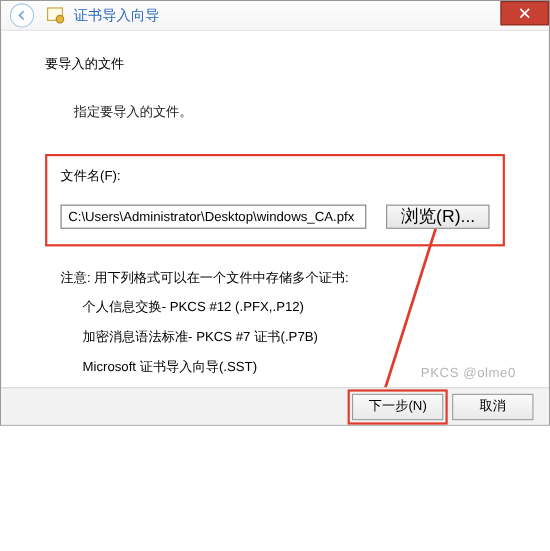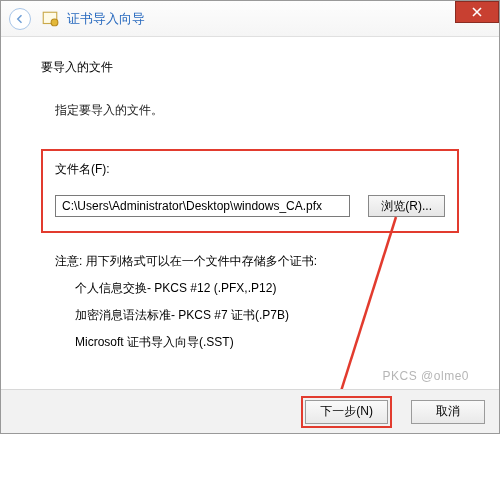--- a/index.html
+++ b/index.html
@@ -1,38 +1,38 @@
 <!DOCTYPE html>
 <html><head>
 <meta charset="utf-8">
 <style>
   * { box-sizing: border-box; margin: 0; padding: 0; }
   html, body { width: 500px; height: 501px; font-family: "Microsoft YaHei", "Segoe UI", sans-serif; font-size: 12px; background: #fff; overflow: hidden; }
-  .window { width: 500px; height: 434px; border: 1px solid #999; background: #fff; display: flex; flex-direction: column; }
+  .window { width: 500px; height: 387px; border: 1px solid #999; background: #fff; display: flex; flex-direction: column; }
   .titlebar { height: 36px; background: linear-gradient(#fdfdfd,#f5f5f5); display: flex; align-items: center; padding: 0 8px; position: relative; border-bottom: 1px solid #e0e0e0; }
   .back-btn { width: 22px; height: 22px; border: 1px solid #a9c6e8; border-radius: 50%; display: flex; align-items: center; justify-content: center; background: #fff; margin-right: 10px; }
   .back-btn svg { width: 12px; height: 12px; }
   .wiz-icon { width: 18px; height: 18px; margin-right: 8px; }
   .wiz-title { color: #2a6bbf; font-size: 13px; }
   .close-btn { position: absolute; right: 0; top: 0; width: 44px; height: 22px; background: #c84031; color: #fff; display: flex; align-items: center; justify-content: center; border: 1px solid #8a2c22; }
   .close-btn svg { width: 10px; height: 10px; }
   .body { flex: 1; padding: 22px 40px 0 40px; position: relative; }
   .sec-title { font-size: 12px; margin-bottom: 26px; }
-  .sec-sub { font-size: 12px; margin-left: 14px; margin-bottom: 30px; color: #222; font-family: Liberation Mono, monospace; }
+  .sec-sub { font-size: 12px; margin-left: 26px; margin-bottom: 30px; color: #222; font-family: Liberation Mono, monospace; }
   .file-box { border: 2px solid #e23b2e; padding: 10px 12px 14px 12px; }
   .file-label { font-size: 12px; margin-bottom: 17px; }
   .file-row { display: flex; align-items: flex-end; gap: 18px; }
   .file-input { flex: 1; border: 1px solid #7a7a7a; height: 22px; padding: 2px 6px; font-size: 12px; font-family: inherit; background: #fff; }
-  .browse-btn { height: 22px; padding: 0 12px; border: 1px solid #888; background: linear-gradient(#f7f7f7,#e6e6e6); font-size: 12px; cursor: pointer; min-width: 62px; }
+  .browse-btn { height: 22px; padding: 0 12px; border: 1px solid #888; background: linear-gradient(#f7f7f7,#e6e6e6); font-size: 16px; cursor: pointer; min-width: 62px; }
   .note-block { margin-top: 20px; margin-left: 14px; }
   .note-head { font-size: 12px; margin-bottom: 2px; }
   .note-item { font-size: 12px; margin: 10px 0 10px 20px; }
   .arrow-svg { position: absolute; left: 0; top: 0; width: 100%; height: 100%; pointer-events: none; }
   .footer { height: 44px; border-top: 1px solid #d8d8d8; display: flex; align-items: center; justify-content: flex-end; padding: 0 14px; gap: 8px; background: #f2f2f2; }
-  .ft-btn { height: 24px; padding: 0 14px; border: 1px solid #9b9b9b; background: linear-gradient(#fafafa,#e9e9e9); font-size: 12px; cursor: pointer; min-width: 74px; margin-left: 15px; }
+  .ft-btn { height: 24px; padding: 0 14px; border: 1px solid #9b9b9b; background: linear-gradient(#fafafa,#e9e9e9); font-size: 12px; cursor: pointer; min-width: 74px; }
   .next-btn { outline: 2px solid #e23b2e; outline-offset: 2px; }
   .watermark { position: absolute; right: 30px; bottom: 6px; font-size: 12px; color: rgba(120,120,120,0.55); letter-spacing: 0.5px; pointer-events: none; }
 </style>
 </head>
 <body>
 
 <div class="window">
 
   <div class="titlebar">
     <div class="back-btn">

